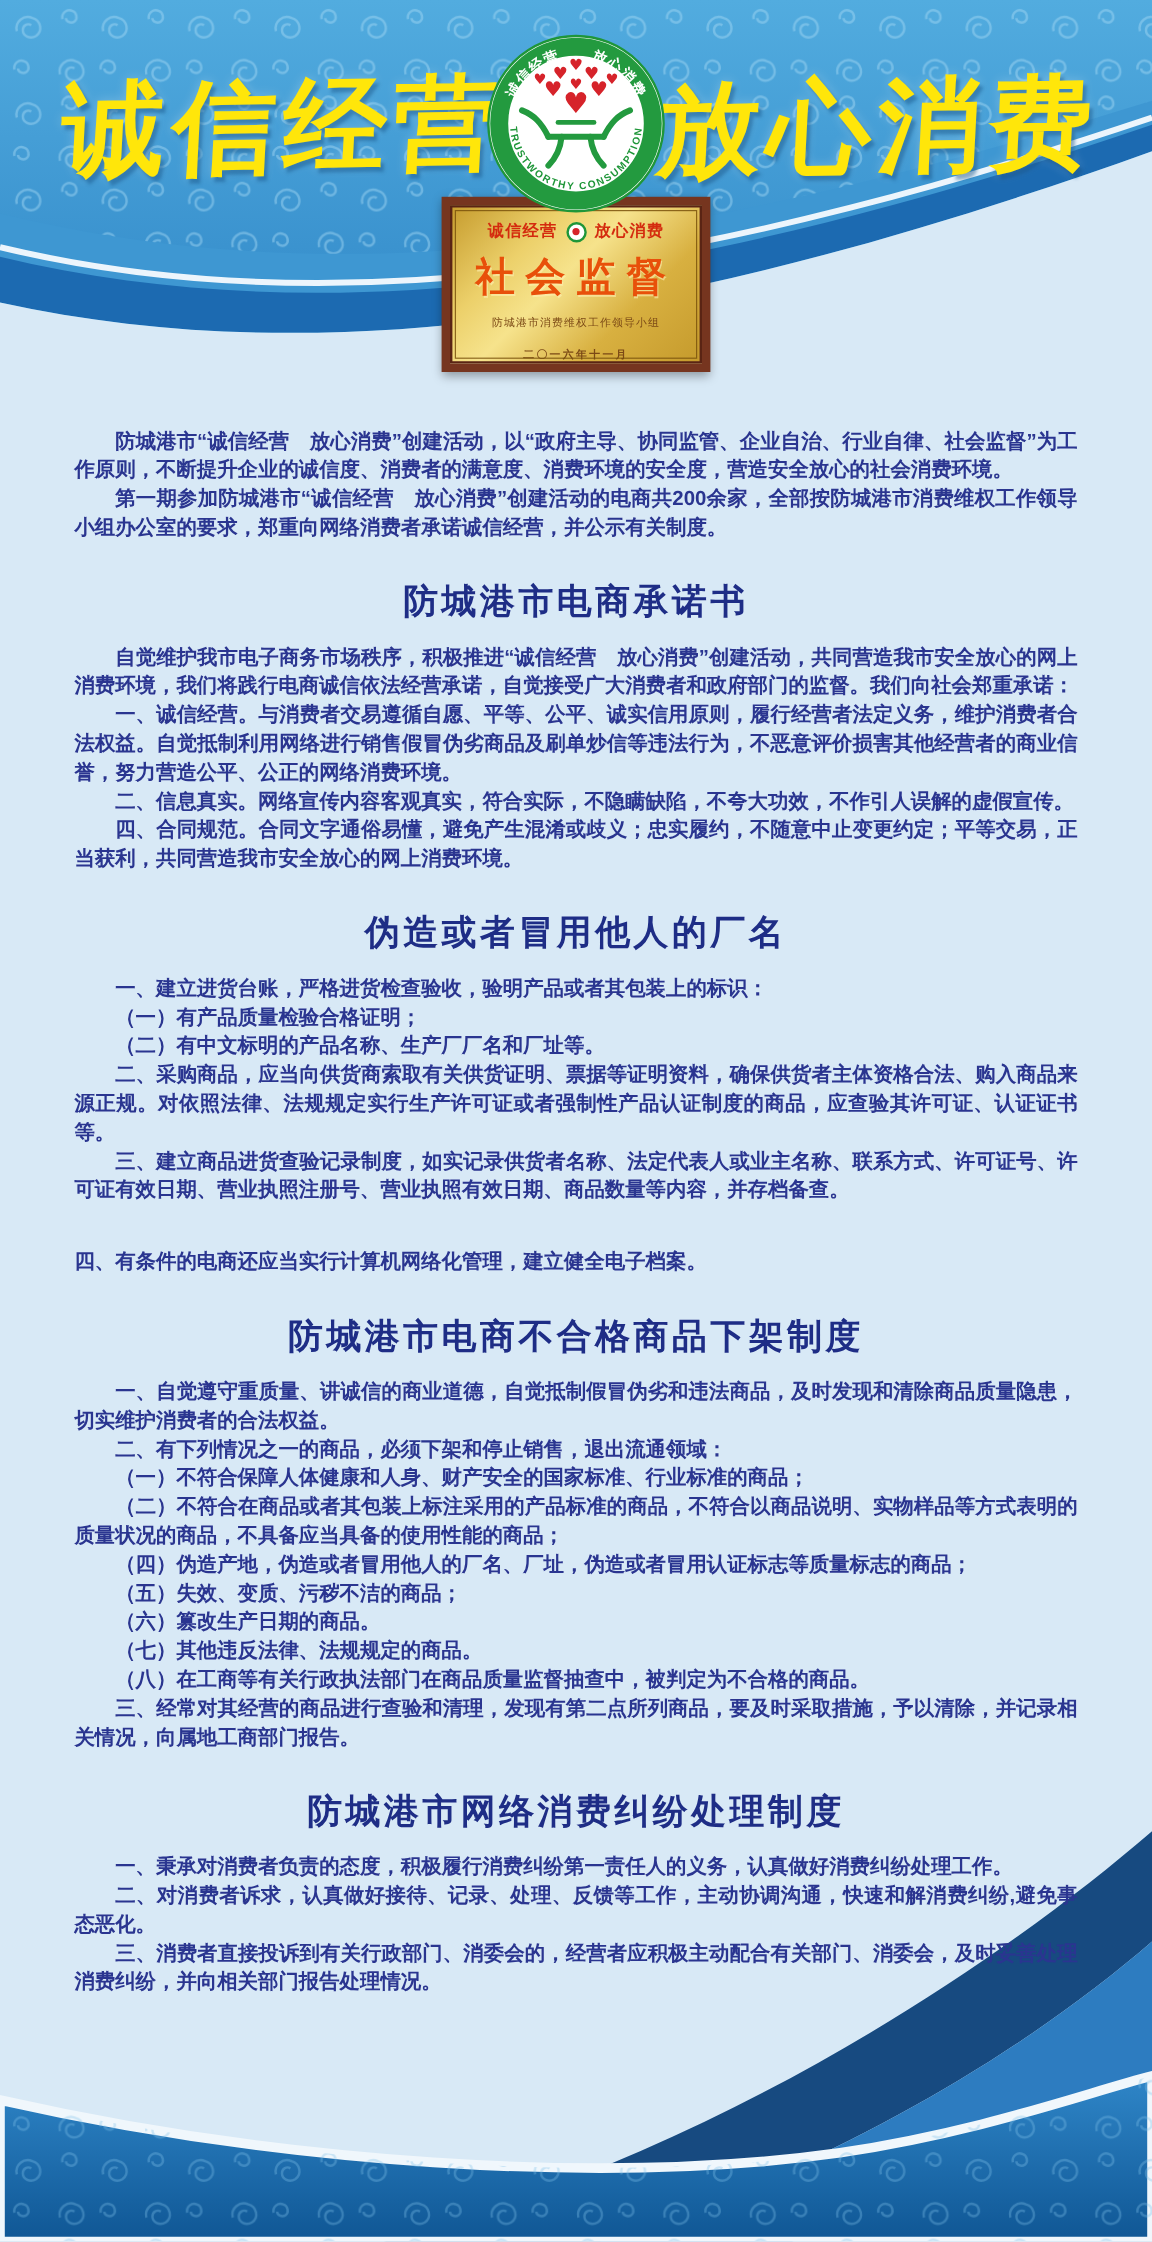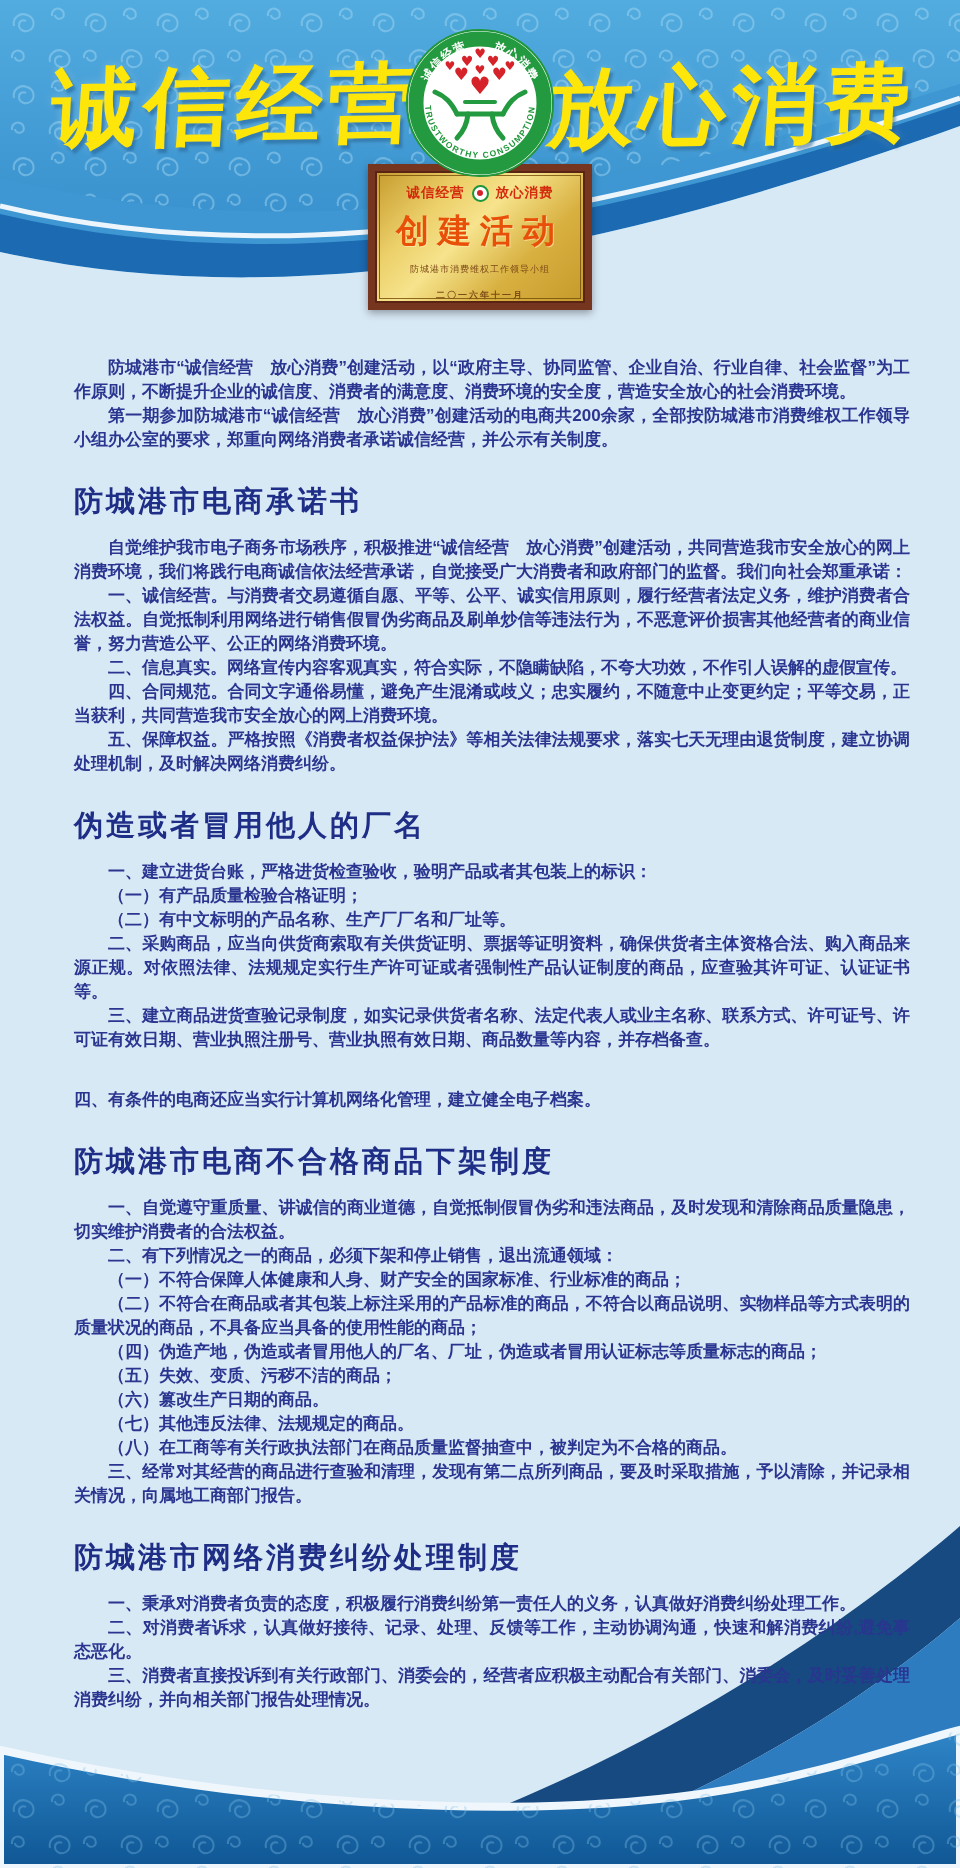--- a/index.html
+++ b/index.html
@@ -26,25 +26,25 @@
               font-size:13.5px;font-weight:bold;color:#d42b0e;letter-spacing:1px;}
   .mini-logo{display:inline-block;width:17px;height:17px;border-radius:50%;background:#fff;
              border:2px solid #1f9639;box-sizing:border-box;position:relative;}
   .mini-logo::after{content:"";position:absolute;left:3.5px;top:3.5px;width:6px;height:6px;border-radius:50%;background:#d6232a;}
   .plaque-title{margin-top:7px;font-size:33px;font-weight:bold;color:#e8500a;letter-spacing:9px;
                 text-shadow:1px 1px 0 rgba(255,240,180,.6);}
   .plaque-issuer{margin-top:9px;font-size:9px;color:#7c4a16;letter-spacing:1px;font-weight:normal;}
   .plaque-date{margin-top:13px;font-size:9px;color:#7c4a16;letter-spacing:2px;font-weight:bold;}
 
   
-  .content{position:absolute;top:356px;left:74px;width:836px;z-index:2;}
+  .content{position:absolute;top:356px;left:62px;width:836px;z-index:2;}
   .body-p{margin:0;font-size:17px;line-height:24px;color:#2a3590;font-weight:600;
           text-align:justify;text-indent:2em;}
   .body-p.flush{text-indent:0;margin-top:36px;}
-  .sec-title{font-size:29px;font-weight:bold;color:#1e2d86;text-align:left;
+  .sec-title{font-size:29px;font-weight:bold;color:#1e2d86;text-align:center;
              letter-spacing:3px;margin:30px 0 14px 0;}
 
   
   .footer-wave{position:absolute;left:0;top:1498px;z-index:1;}
 </style>
 </head>
 <body>
 
 <div class="poster">
 
@@ -120,35 +120,34 @@
       <path d="M98,86 C104,74 110,68 120,64"></path>
     </g>
   </svg>
 
   <div class="plaque">
     <div class="plaque-top">
       <span>诚信经营</span>
       <span class="mini-logo"></span>
       <span>放心消费</span>
     </div>
-    <div class="plaque-title">创建活动</div>
+    <div class="plaque-title">社会监督</div>
     <div class="plaque-issuer">防城港市消费维权工作领导小组</div>
     <div class="plaque-date">二〇一六年十一月</div>
   </div>
 
   <div class="content">
     <p class="body-p">防城港市“诚信经营　放心消费”创建活动，以“政府主导、协同监管、企业自治、行业自律、社会监督”为工作原则，不断提升企业的诚信度、消费者的满意度、消费环境的安全度，营造安全放心的社会消费环境。</p>
     <p class="body-p">第一期参加防城港市“诚信经营　放心消费”创建活动的电商共200余家，全部按防城港市消费维权工作领导小组办公室的要求，郑重向网络消费者承诺诚信经营，并公示有关制度。</p>
     <div id="sections">
         <h2 class="sec-title">防城港市电商承诺书</h2>
         <p class="body-p">自觉维护我市电子商务市场秩序，积极推进“诚信经营　放心消费”创建活动，共同营造我市安全放心的网上消费环境，我们将践行电商诚信依法经营承诺，自觉接受广大消费者和政府部门的监督。我们向社会郑重承诺：</p>
         <p class="body-p">一、诚信经营。与消费者交易遵循自愿、平等、公平、诚实信用原则，履行经营者法定义务，维护消费者合法权益。自觉抵制利用网络进行销售假冒伪劣商品及刷单炒信等违法行为，不恶意评价损害其他经营者的商业信誉，努力营造公平、公正的网络消费环境。</p>
         <p class="body-p">二、信息真实。网络宣传内容客观真实，符合实际，不隐瞒缺陷，不夸大功效，不作引人误解的虚假宣传。</p>
         <p class="body-p">四、合同规范。合同文字通俗易懂，避免产生混淆或歧义；忠实履约，不随意中止变更约定；平等交易，正当获利，共同营造我市安全放心的网上消费环境。</p>
-        <p class="body-p">五、保障权益。严格按照《消费者权益保护法》等相关法律法规要求，落实七天无理由退货制度，建立协调处理机制，及时解决网络消费纠纷。</p>
         <h2 class="sec-title">伪造或者冒用他人的厂名</h2>
         <p class="body-p">一、建立进货台账，严格进货检查验收，验明产品或者其包装上的标识：</p>
         <p class="body-p">（一）有产品质量检验合格证明；</p>
         <p class="body-p">（二）有中文标明的产品名称、生产厂厂名和厂址等。</p>
         <p class="body-p">二、采购商品，应当向供货商索取有关供货证明、票据等证明资料，确保供货者主体资格合法、购入商品来源正规。对依照法律、法规规定实行生产许可证或者强制性产品认证制度的商品，应查验其许可证、认证证书等。</p>
         <p class="body-p">三、建立商品进货查验记录制度，如实记录供货者名称、法定代表人或业主名称、联系方式、许可证号、许可证有效日期、营业执照注册号、营业执照有效日期、商品数量等内容，并存档备查。</p>
         <p class="body-p flush">四、有条件的电商还应当实行计算机网络化管理，建立健全电子档案。</p>
         <h2 class="sec-title">防城港市电商不合格商品下架制度</h2>
         <p class="body-p">一、自觉遵守重质量、讲诚信的商业道德，自觉抵制假冒伪劣和违法商品，及时发现和清除商品质量隐患，切实维护消费者的合法权益。</p>
         <p class="body-p">二、有下列情况之一的商品，必须下架和停止销售，退出流通领域：</p>

